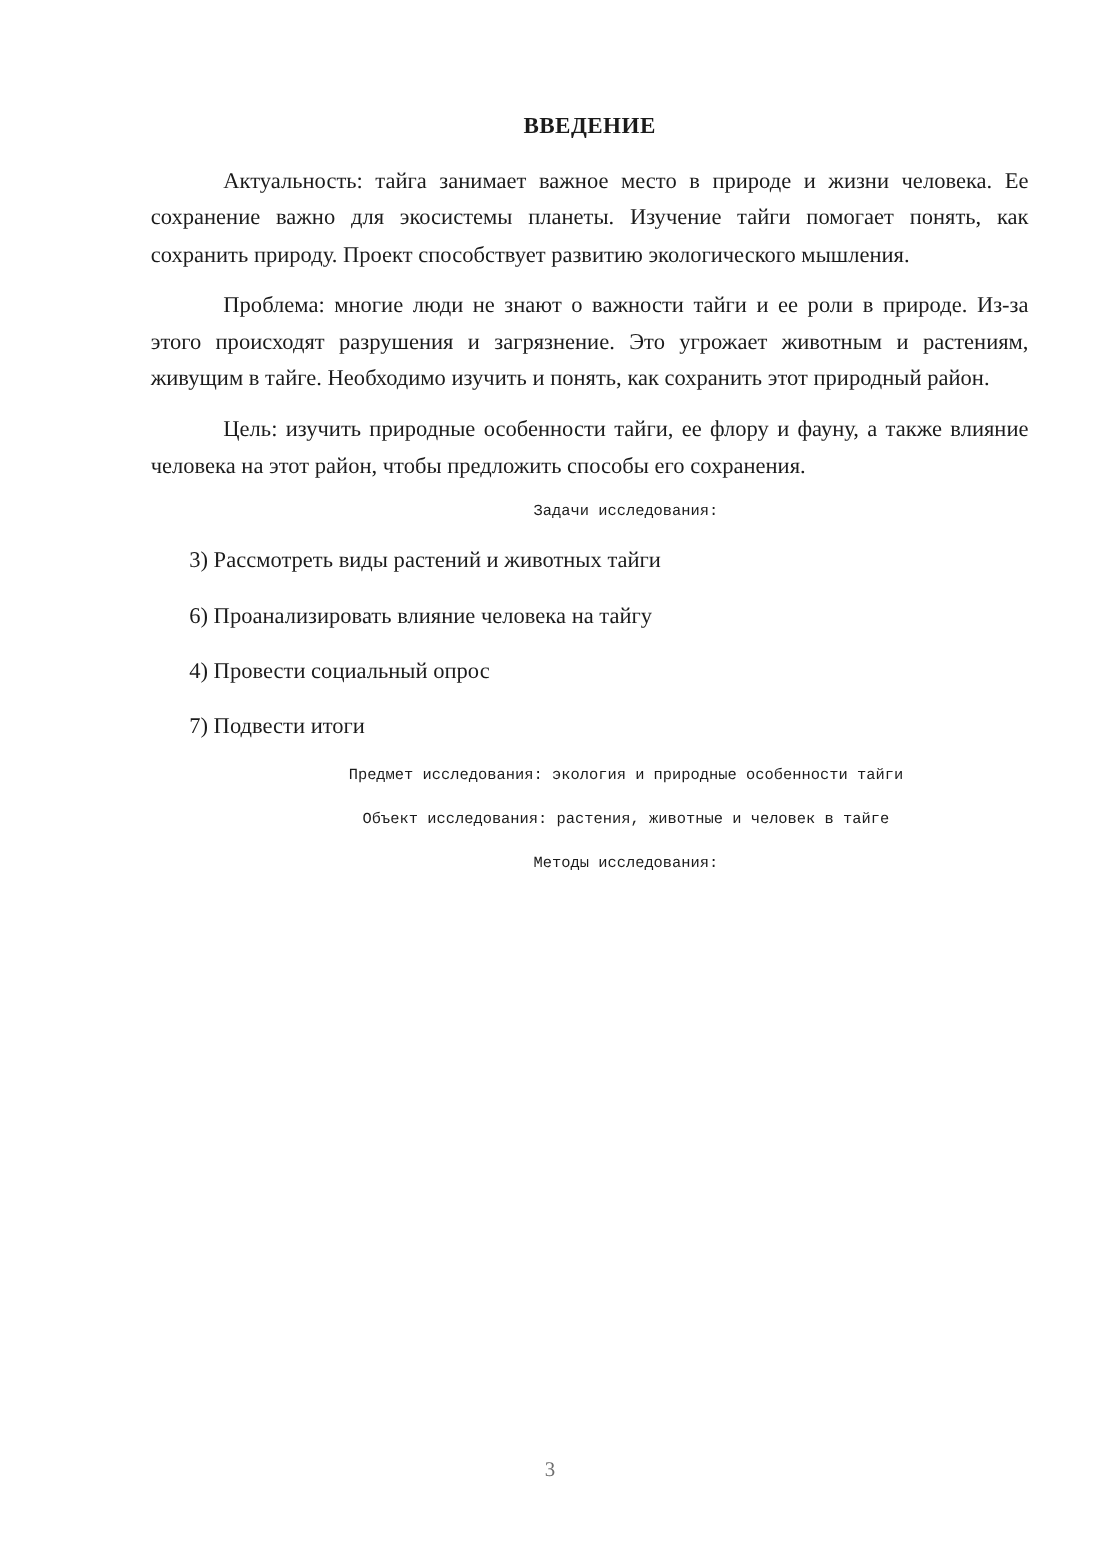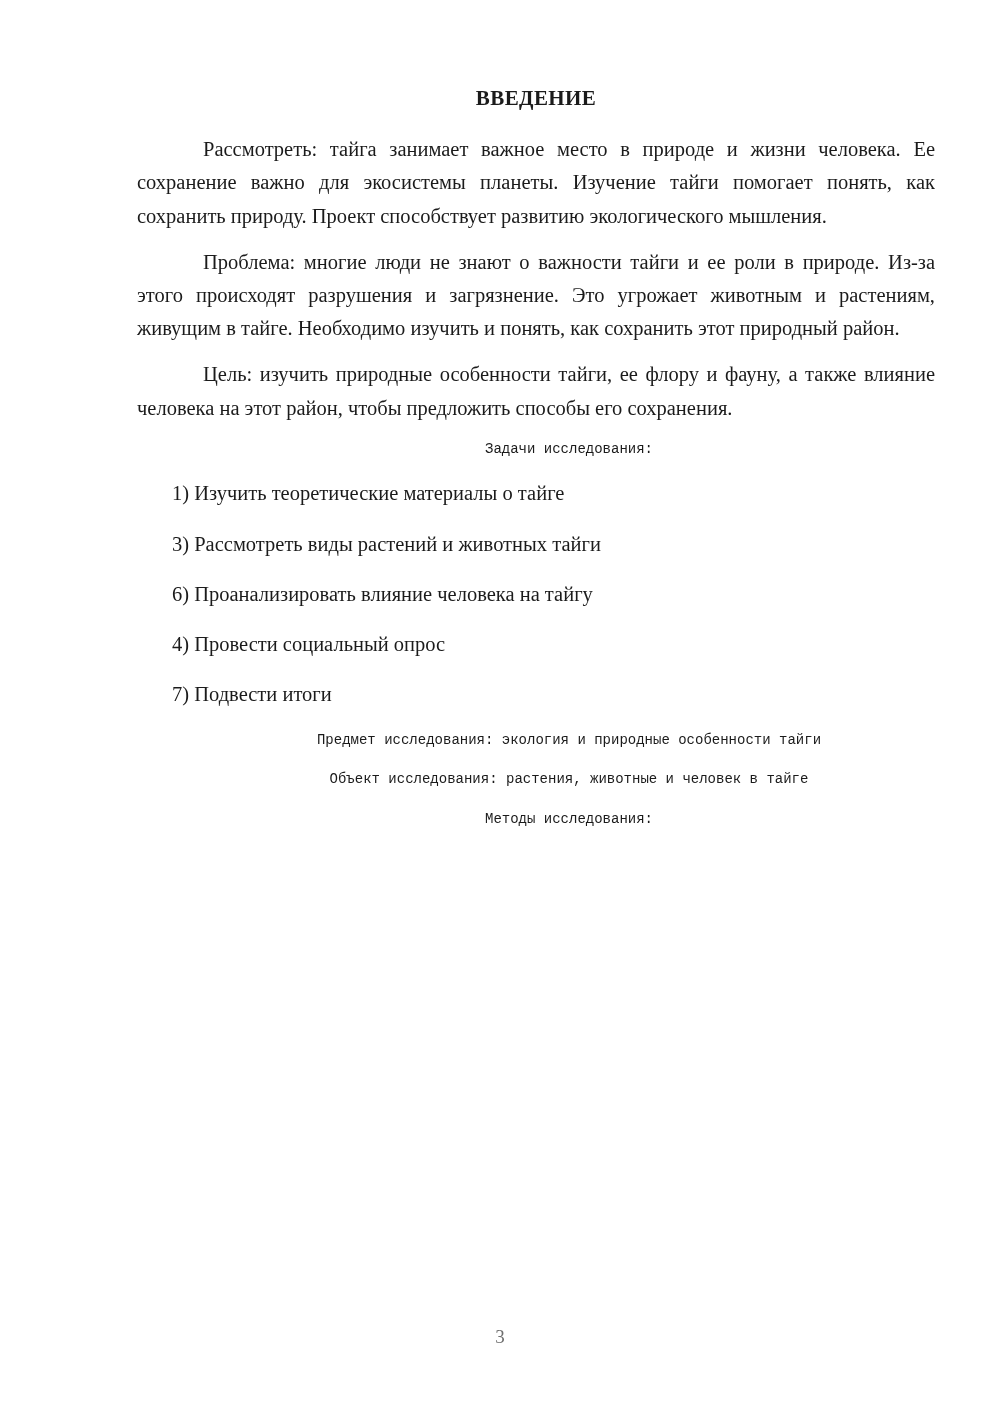--- a/index.html
+++ b/index.html
@@ -13,21 +13,21 @@
     height: 1414px;
     background: #ffffff;
     margin: 0 auto;
     overflow: hidden;
     font-family: "Liberation Serif", "DejaVu Serif", serif;
     color: #1b1b1b;
   }
   .content {
     position: absolute;
     left: 137px;
-    top: 86px;
+    top: 102px;
     width: 798px;
   }
   .doc-heading {
     text-align: center;
     font-weight: bold;
     font-size: 21px;
     letter-spacing: 0.4px;
     margin: 0 0 22px 0;
     line-height: 1.2;
   }
@@ -73,30 +73,29 @@
 </style>
 </head>
 <body>
 
 <div class="page">
 
   <div class="content">
 
     <h1 class="doc-heading">ВВЕДЕНИЕ</h1>
 
-    <p class="para">Рассмотреть: тайга занимает важное место в природе и жизни человека. Ее сохранение важно для экосистемы планеты. Изучение тайги помогает понять, как сохранить природу. Проект способствует развитию экологического мышления.</p>
+    <p class="para">Актуальность: тайга занимает важное место в природе и жизни человека. Ее сохранение важно для экосистемы планеты. Изучение тайги помогает понять, как сохранить природу. Проект способствует развитию экологического мышления.</p>
 
     <p class="para">Проблема: многие люди не знают о важности тайги и ее роли в природе. Из-за этого происходят разрушения и загрязнение. Это угрожает животным и растениям, живущим в тайге. Необходимо изучить и понять, как сохранить этот природный район.</p>
 
     <p class="para">Цель: изучить природные особенности тайги, ее флору и фауну, а также влияние человека на этот район, чтобы предложить способы его сохранения.</p>
 
     <div class="plain-line">Задачи исследования:</div>
 
     <ul class="list">
-      <li>1) Изучить теоретические материалы о тайге</li>
       <li>3) Рассмотреть виды растений и животных тайги</li>
       <li>6) Проанализировать влияние человека на тайгу</li>
       <li>4) Провести социальный опрос</li>
       <li>7) Подвести итоги</li>
     </ul>
 
     <div class="plain-line">Предмет исследования: экология и природные особенности тайги</div>
 
     <div class="plain-line">Объект исследования: растения, животные и человек в тайге</div>
 

